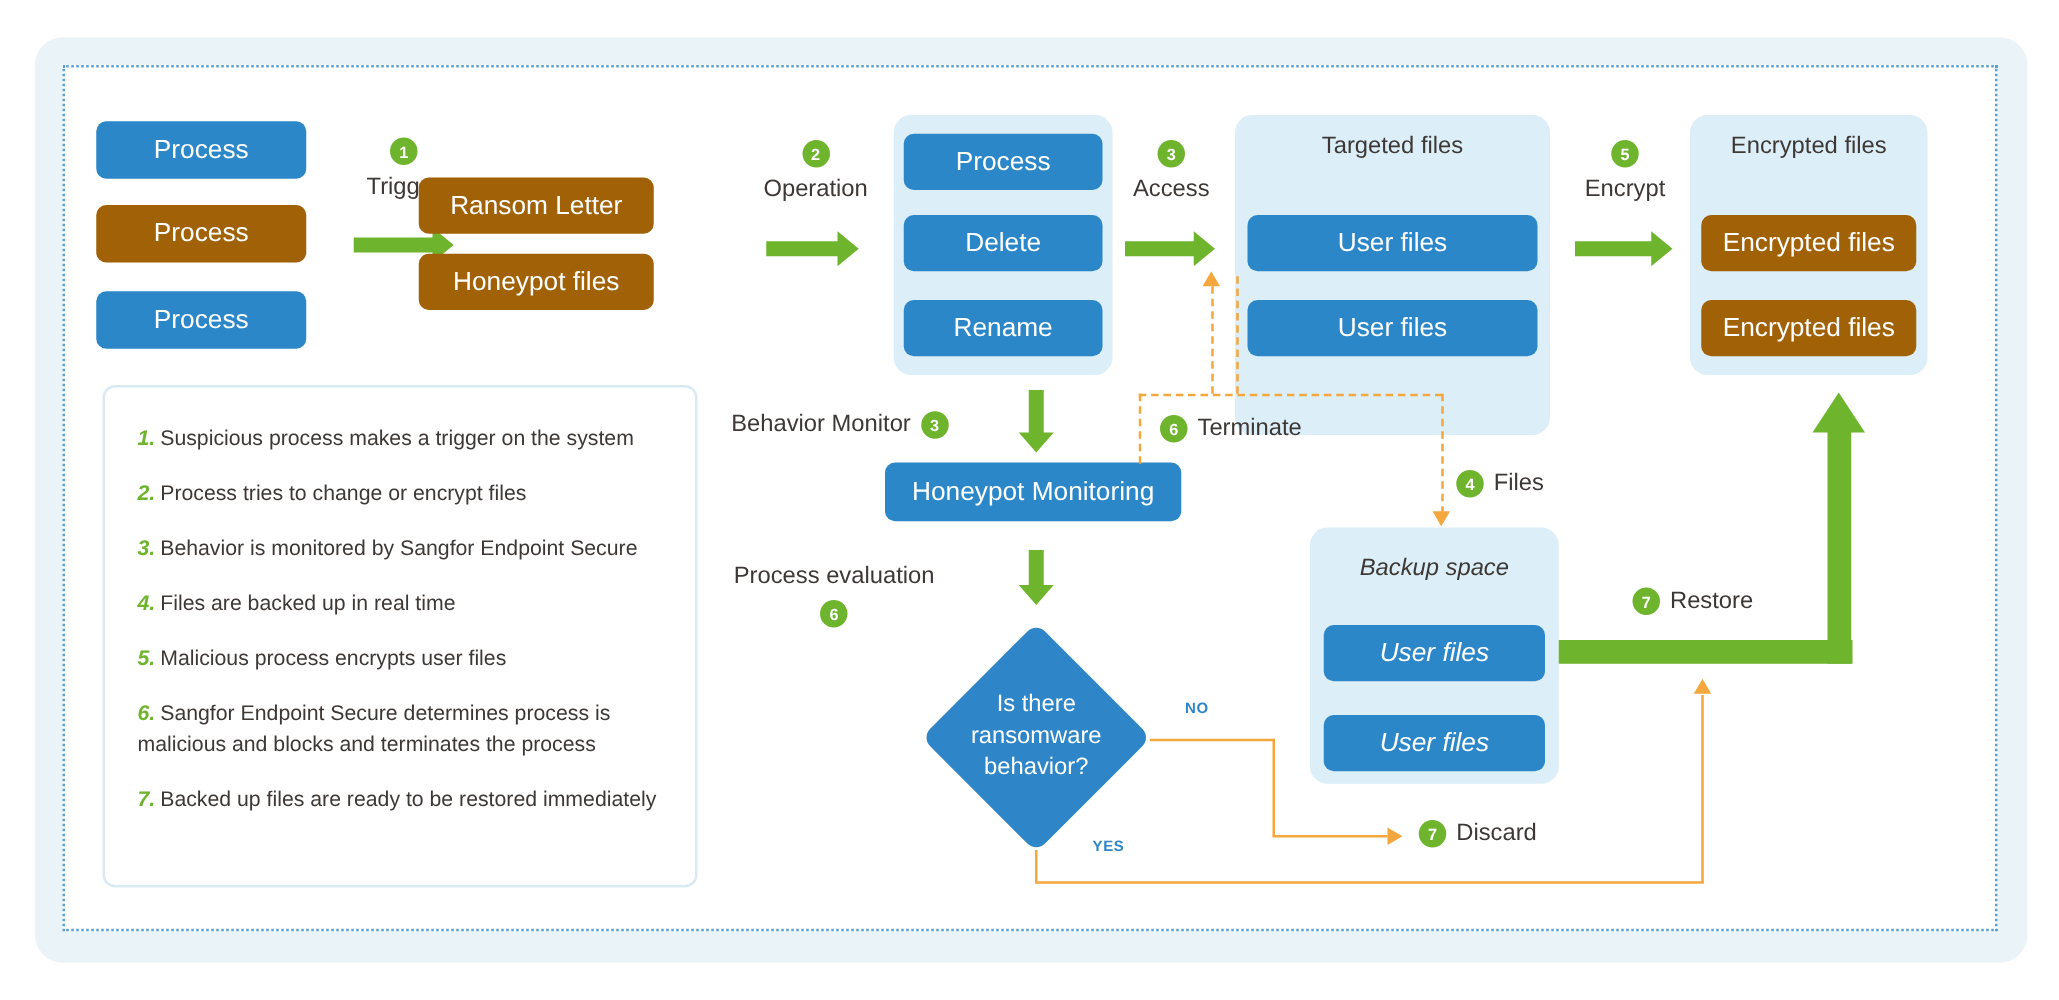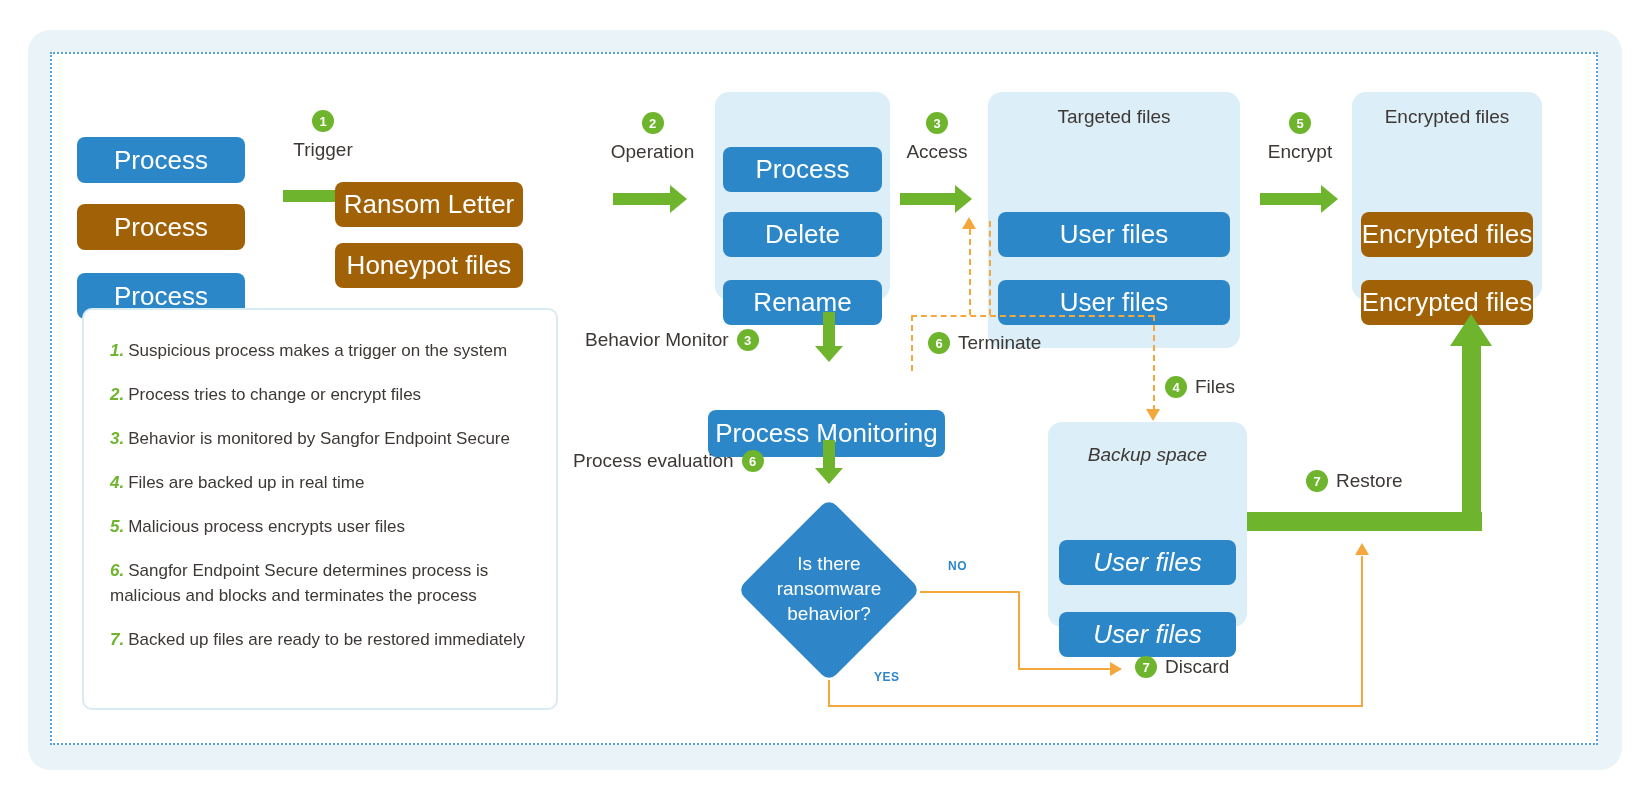--- a/index.html
+++ b/index.html
@@ -7,21 +7,21 @@
   #stage { position:relative; width:1647px; height:800px; background:#ffffff; overflow:hidden; color:#3d3835; }
 
   .abs { position:absolute; }
 
   
   .canvas-outer { left:28px; top:30px; width:1594px; height:740px; background:#e9f3f8; border-radius:22px; }
   .canvas-inner { left:50px; top:52px; width:1548px; height:693px; background:#ffffff; border:2px dotted #57a0d8; }
 
   
   .node { border-radius:8px; display:flex; align-items:center; justify-content:center;
-          color:#ffffff; font-size:26px;margin-top:40px; }
+          color:#ffffff; font-size:21px; }
   .blue { background:#2b87c8; }
   .red  { background:#a16207; }
 
   .panel { background:#dceef7; border-radius:14px; }
   .panel-title { position:absolute; left:0; right:0; top:14px; text-align:center; font-size:19px; color:#3d3835; }
 
   
   .badge { width:22px; height:22px; border-radius:50%; background:#6eb42d; color:#fff;
            font-size:13px; font-weight:bold; display:flex; align-items:center; justify-content:center; flex:0 0 auto; }
 
@@ -161,21 +161,21 @@
   <div class="abs lbl-row" style="left:585px; top:329px;">
     <span>Behavior Monitor</span>
     <span class="badge">3</span>
   </div>
   <div class="abs arr-down" style="left:815px; top:312px; height:50px;">
       <span class="stem"></span>
       <span class="head"></span>
     </div>
 
   <div class="abs node blue" style="left:708px; top:370px; width:237px; height:47px;">
-    <span>Process Monitoring</span>
+    <span>Honeypot Monitoring</span>
   </div>
 
   <div class="abs dash-v" style="left:911px;  top:315px; height:56px;"></div>
   <div class="abs dash-h" style="left:911px;  top:315px; width:243px;"></div>
   <div class="abs dash-v" style="left:969px;  top:229px; height:86px;"></div>
   <div class="abs tri-up" style="left:962px;  top:217px;"></div>
   <div class="abs dash-v" style="left:989px;  top:221px; height:94px;"></div>
   <div class="abs dash-v" style="left:1153px; top:315px; height:96px;"></div>
   <div class="abs tri-down" style="left:1146px; top:409px;"></div>
 
@@ -191,21 +191,21 @@
   <div class="abs panel" style="left:1048px; top:422px; width:199px; height:205px;font-style:italic;">
     <div class="panel-title" style="top:22px;">Backup space</div>
     <div class="abs node blue" style="left:11px; top:78px;  width:177px; height:45px;">
         <span>User files</span>
       </div>
     <div class="abs node blue" style="left:11px; top:150px; width:177px; height:45px;">
         <span>User files</span>
       </div>
   </div>
 
-  <div class="abs lbl-row" style="left:573px; top:450px;">
+  <div class="abs lbl-row" style="left:587px; top:450px;flex-direction:column;">
     <span>Process evaluation</span>
     <span class="badge">6</span>
   </div>
   <div class="abs arr-down" style="left:815px; top:440px; height:44px;">
       <span class="stem"></span>
       <span class="head"></span>
     </div>
 
   <div class="abs diamond"></div>
   <div class="abs diamond-text">

